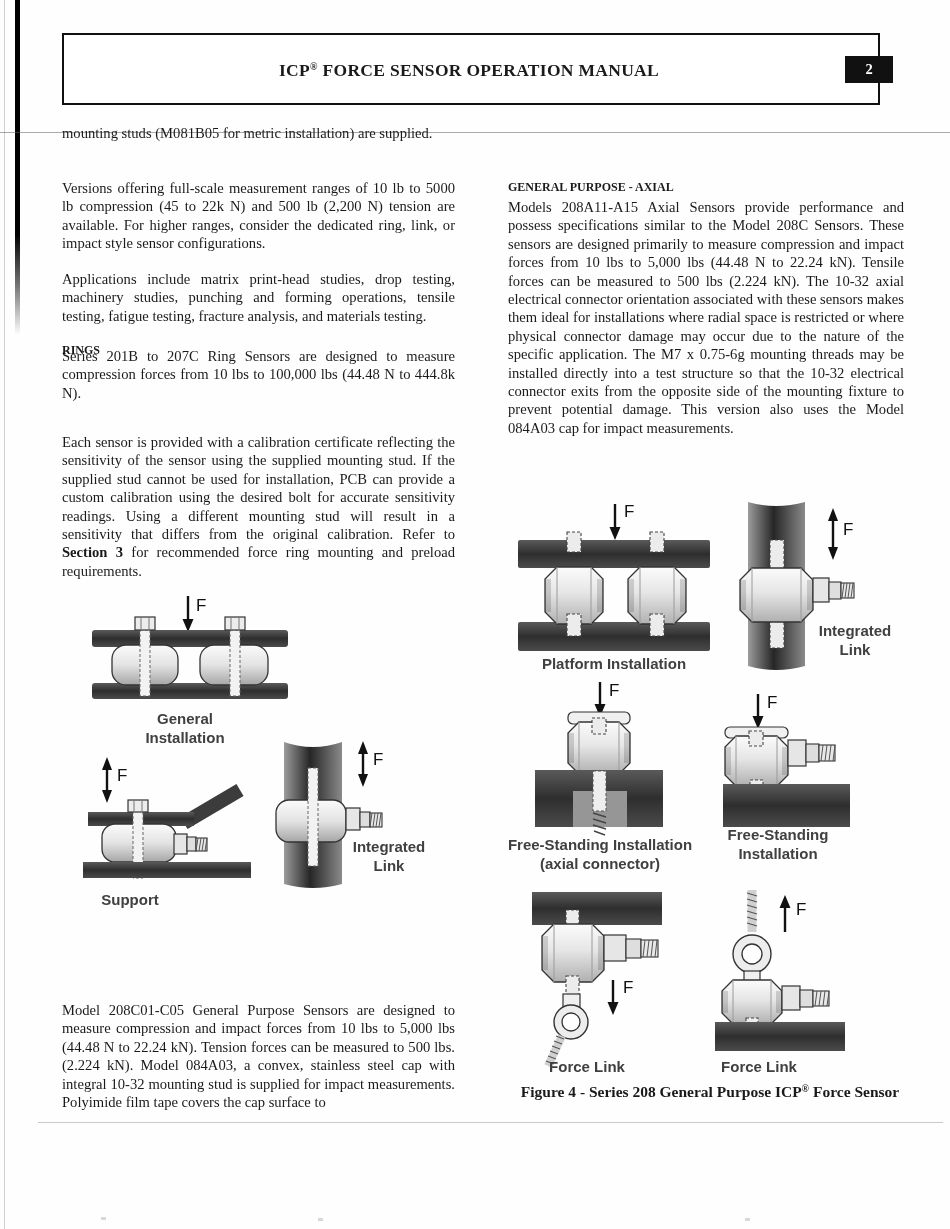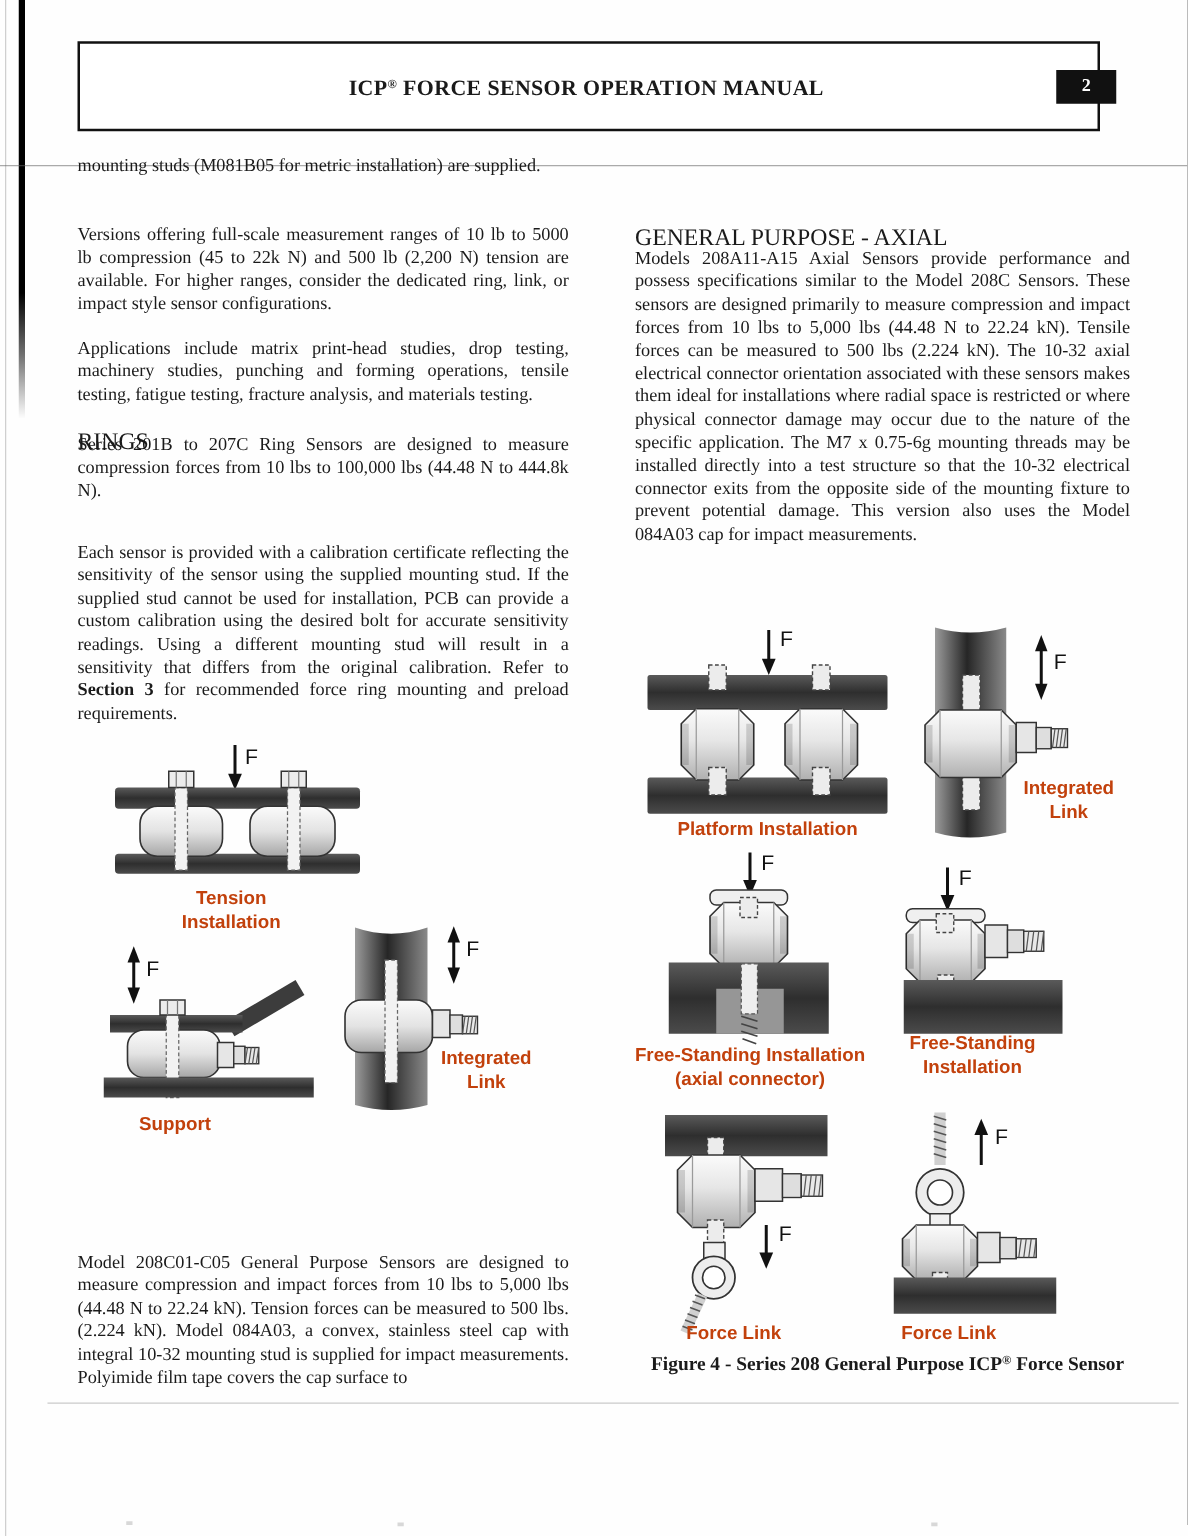--- a/index.html
+++ b/index.html
@@ -18,25 +18,25 @@
   .header-title{left:62px;top:60px;width:814px;text-align:center;font-weight:bold;
                 font-size:17.5px;letter-spacing:.3px;}
   .header-title .reg{font-size:10px;vertical-align:6px;}
   .pagenum-box{left:845px;top:56px;width:48px;height:27px;background:#111;
                display:flex;align-items:center;justify-content:center;}
   .pagenum-box span{color:#fff;font-size:14.5px;font-weight:bold;}
   
   .body-text{font-size:14.6px;line-height:18.4px;text-align:justify;margin:0;}
   .col-l{left:62px;width:393px;}
   .col-r{left:508px;width:396px;}
-  .sec-head{font-size:19px;font-weight:normal;margin:0;}
+  .sec-head{font-size:12px;font-weight:bold;margin:0;}
   
   .fig{position:absolute;}
   .fig-label{position:absolute;font-family:"Liberation Sans","DejaVu Sans",sans-serif;
-             font-size:15px;font-weight:bold;color:#c2410c;text-align:center;line-height:19px;}
+             font-size:15px;font-weight:bold;color:#404040;text-align:center;line-height:19px;}
   .f-label{position:absolute;font-family:"Liberation Sans","DejaVu Sans",sans-serif;
            font-size:17px;color:#111;}
   .fig-caption{position:absolute;width:100%;text-align:center;font-weight:bold;font-size:15px;}
   .fig-caption .reg{font-size:10px;vertical-align:0px;}
   .fig-caption .reg-sup{font-size:10px;vertical-align:5px;}
   svg{position:absolute;left:0;top:0;}
 </style>
 </head>
 <body>
 
@@ -138,24 +138,24 @@
         <rect x="308" y="223" width="12" height="14" fill="#e8e8e8" stroke="#333" stroke-width="1.1"></rect>
         <path d="M310,223 l-2,14 M313,223 l-2,14 M316,223 l-2,14 M319,223 l-2,14" stroke="#555" stroke-width="1"></path>
       </g>
     </svg>
 
     <span class="f-label" style="left:134px;top:6px;">F</span>
     <span class="f-label" style="left:55px;top:176px;">F</span>
     <span class="f-label" style="left:311px;top:160px;">F</span>
 
     <div class="fig-label" style="left:43px;top:119px;width:160px;">
-      <div>Tension</div>
+      <div>General</div>
       <div>Installation</div>
     </div>
-    <div class="fig-label" style="left:18px;top:300px;width:120px;">Support</div>
+    <div class="fig-label" style="left:8px;top:300px;width:120px;">Support</div>
     <div class="fig-label" style="left:284px;top:247px;width:86px;">
       <div>Integrated</div>
       <div>Link</div>
     </div>
   </div>
 
   <div class="fig" style="left:500px;top:488px;width:420px;height:630px;">
     <svg width="420" height="630" viewBox="0 0 420 630">
       <defs>
         <linearGradient id="f5bar" x1="0" y1="0" x2="0" y2="1">

